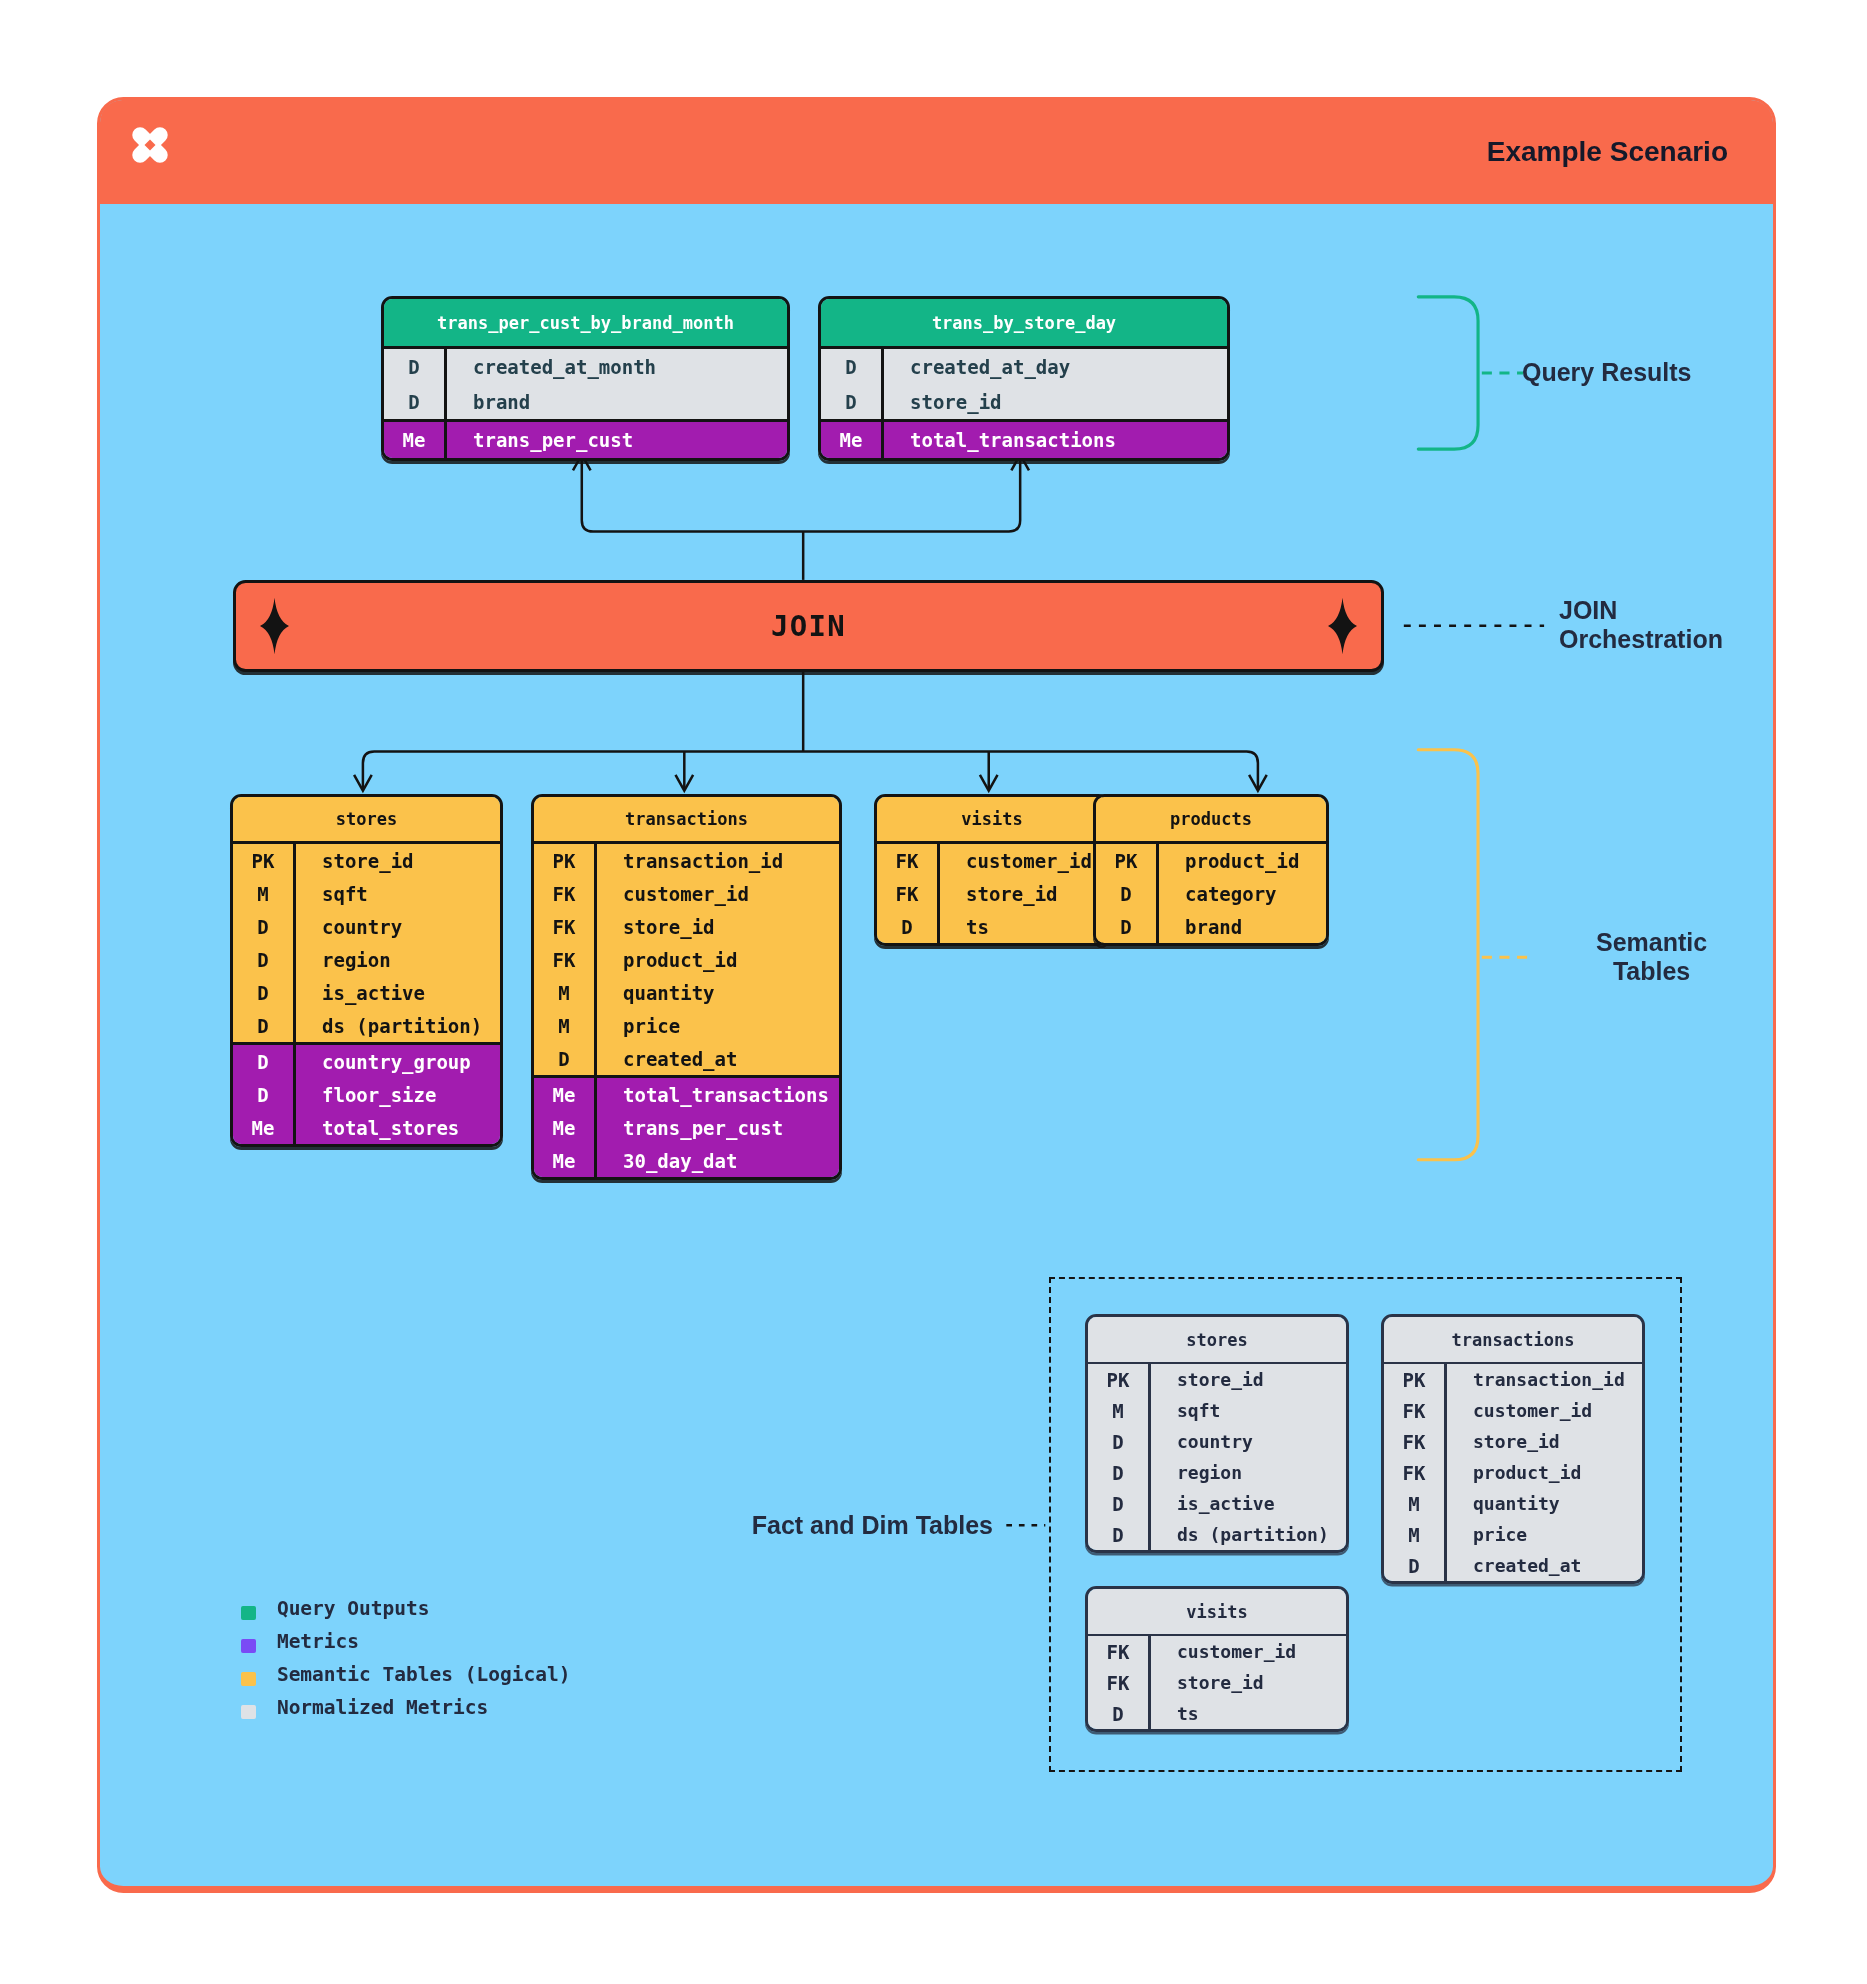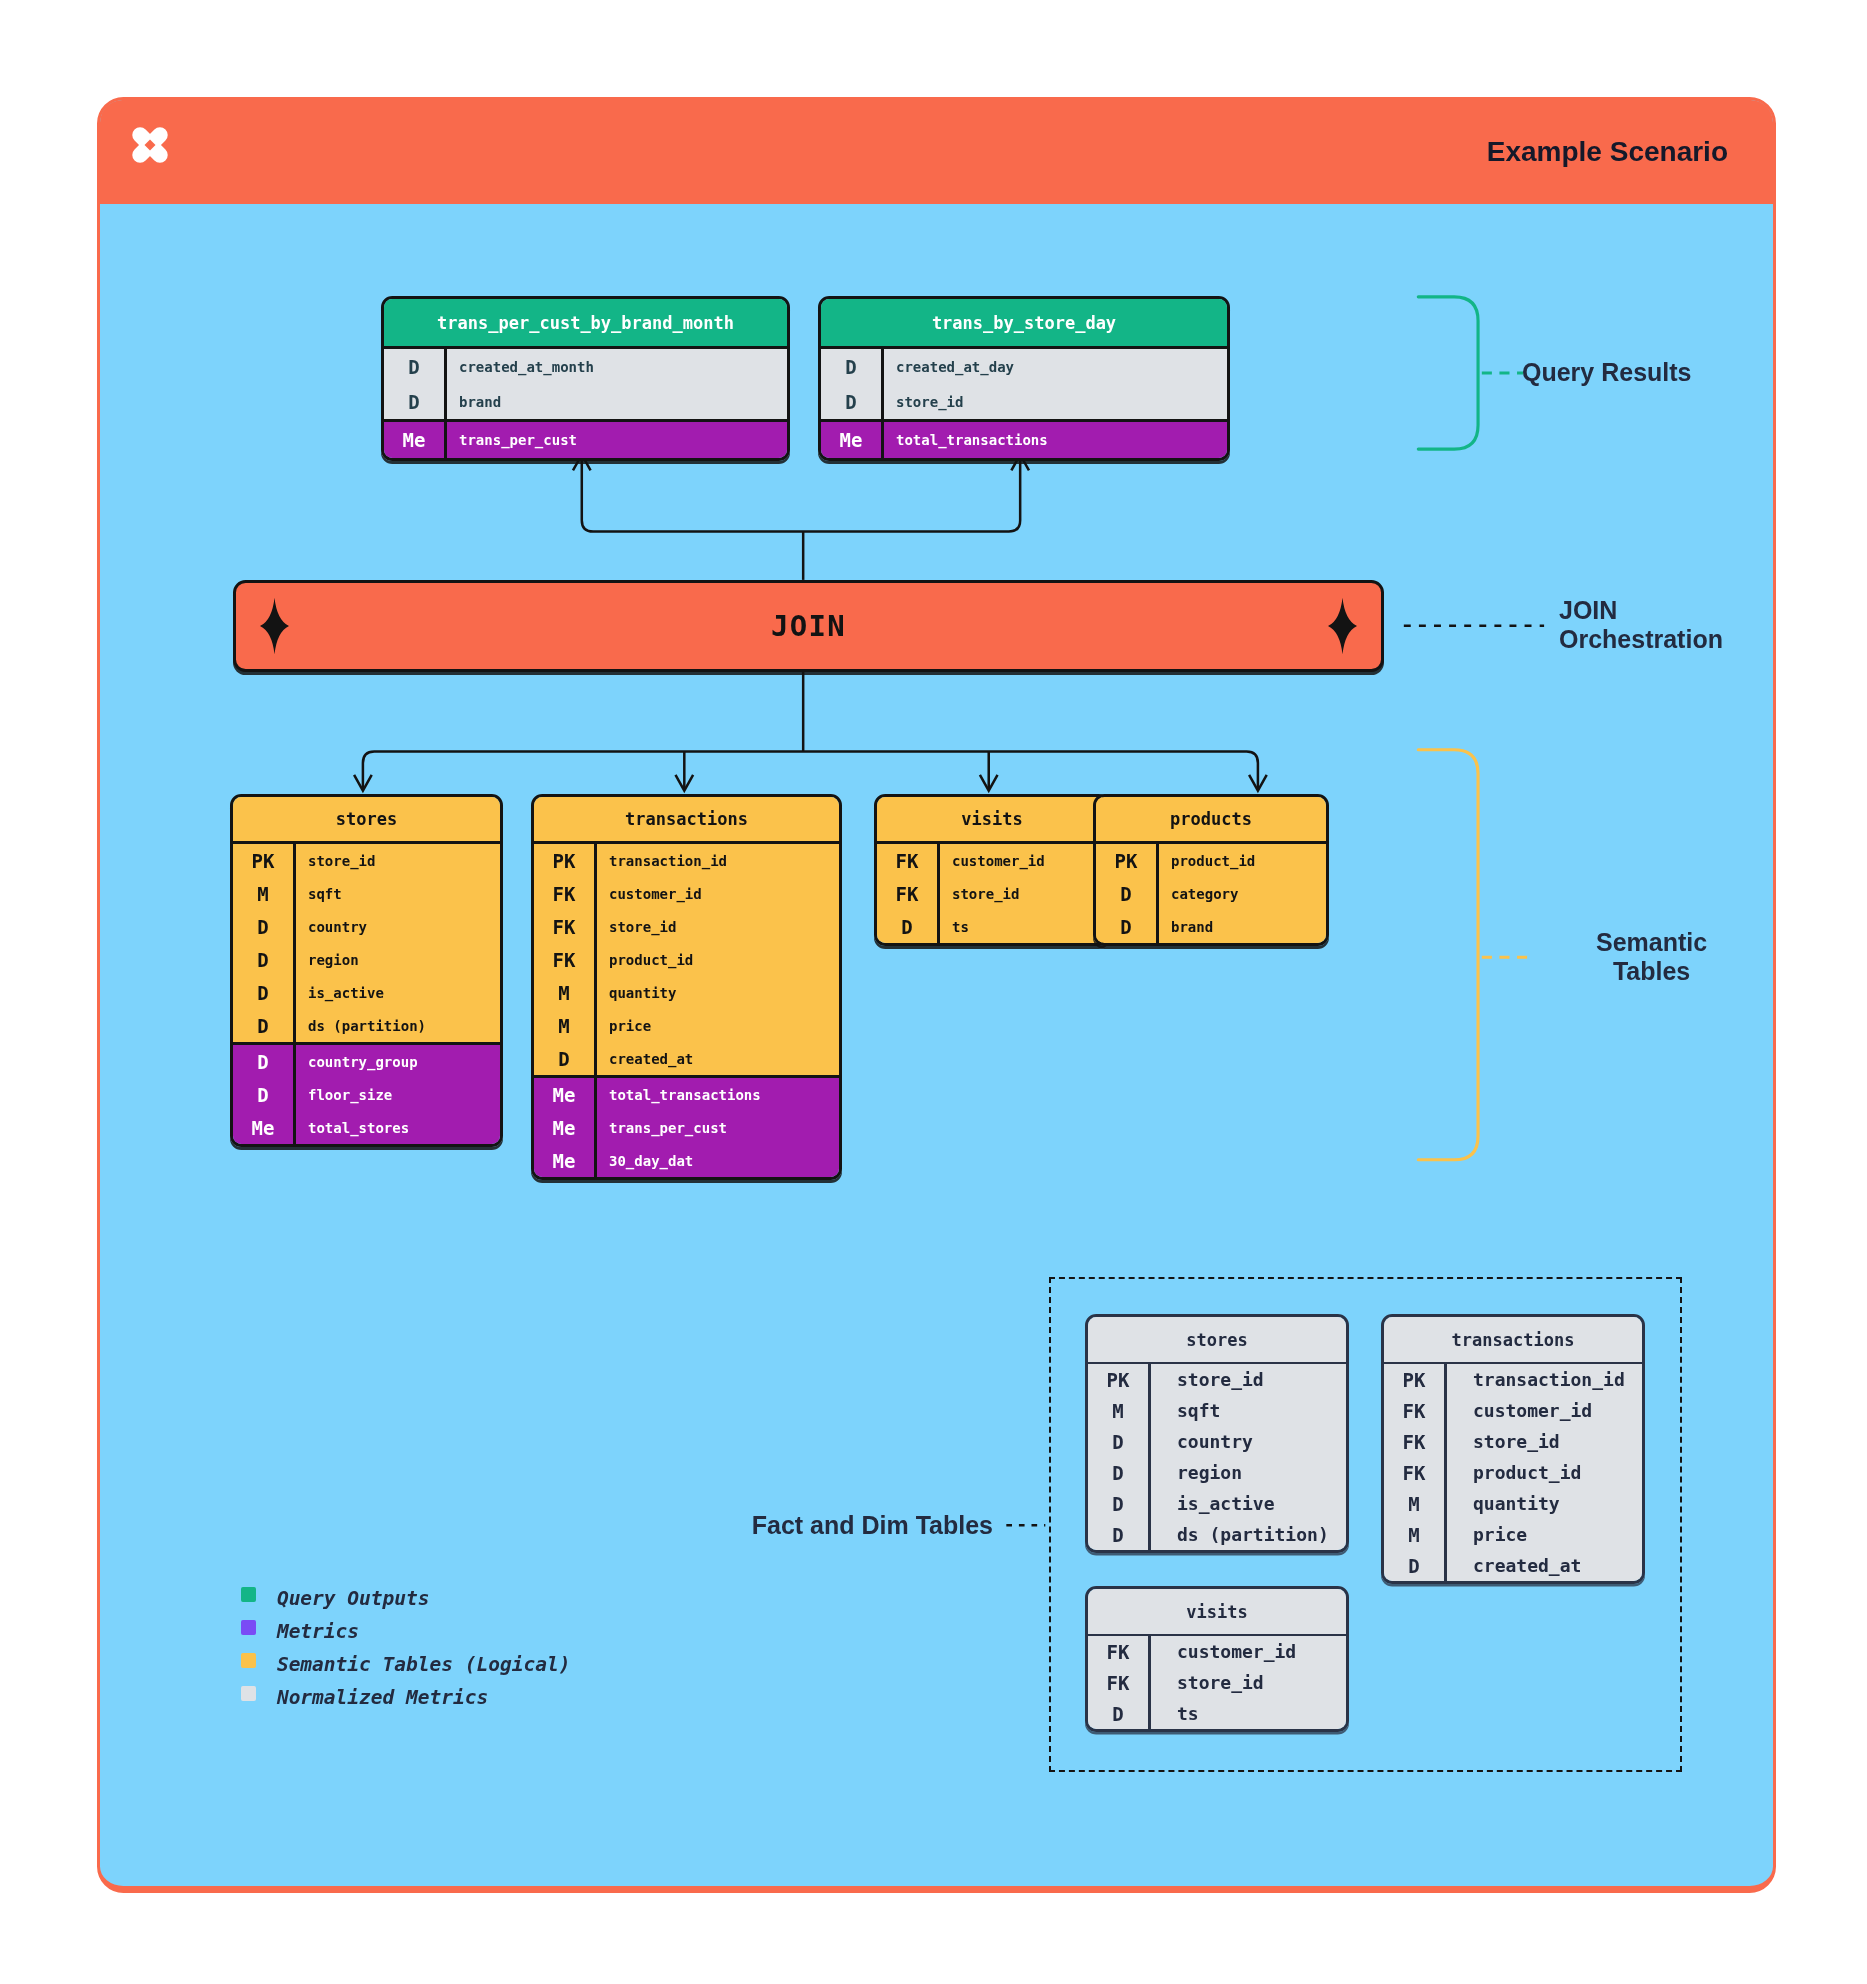--- a/index.html
+++ b/index.html
@@ -16,21 +16,21 @@
   
   .tbl{position:absolute;border:3.1px solid #131313;border-radius:11.3px;overflow:hidden;
        box-shadow:0 3.1px 0 rgba(19,19,19,.85);
        font-family:"DejaVu Sans Mono",monospace;font-weight:bold;}
   .thead{display:flex;align-items:center;justify-content:center;font-size:17px;
          border-bottom:3.1px solid #131313;}
   .tbody{position:relative;}
   .tbody::before{content:"";position:absolute;left:60px;top:0;bottom:0;width:2.5px;background:#131313;}
   .trow{display:flex;align-items:center;}
   .badge{flex:0 0 60px;width:60px;text-align:center;font-size:19px;}
-  .field{padding-left:15px;font-size:14px;white-space:nowrap;}
+  .field{padding-left:29px;font-size:19px;white-space:nowrap;}
   .sec-metric{background:#a21caf;color:#ffffff;border-top:3.1px solid #131313;}
   
   .tbl-query .thead{background:#13b587;color:#ffffff;height:47px;}
   .tbl-query .sec-base{background:#dfe2e6;color:#24404c;}
   .tbl-query .sec-base .trow{height:35px;}
   .tbl-query .sec-metric .trow{height:36px;}
   
   .tbl-sem .thead{background:#fbc24b;color:#131313;height:44px;}
   .tbl-sem .sec-base{background:#fbc24b;color:#131313;}
   .tbl-sem .trow{height:33px;}
@@ -51,21 +51,21 @@
   .join-diamond.left{left:24px;}
   .join-diamond.right{right:24px;}
   
   .note{position:absolute;font-family:"Liberation Sans",sans-serif;font-weight:bold;
         font-size:25px;color:#232b40;line-height:29px;}
   
   .dashed-box{position:absolute;left:1049px;top:1277px;width:629px;height:491px;
               border:2.5px dashed #131313;background:transparent;}
   
   .legend{position:absolute;left:241px;top:1587px;}
-  .legend-row{display:flex;align-items:flex-start;height:33px;font-style:italic;}
+  .legend-row{display:flex;align-items:flex-end;height:33px;}
   .legend-swatch{width:14.5px;height:14.5px;border-radius:1.9px;margin-right:21.4px;flex:0 0 14.5px;}
   .legend-label{font-family:"DejaVu Sans Mono",monospace;font-weight:bold;font-size:19.5px;color:#232b40;
                 white-space:nowrap;}
   .svg-layer{position:absolute;left:0;top:0;pointer-events:none;}
 </style>
 </head>
 <body>
 
 <div class="canvas">
 

